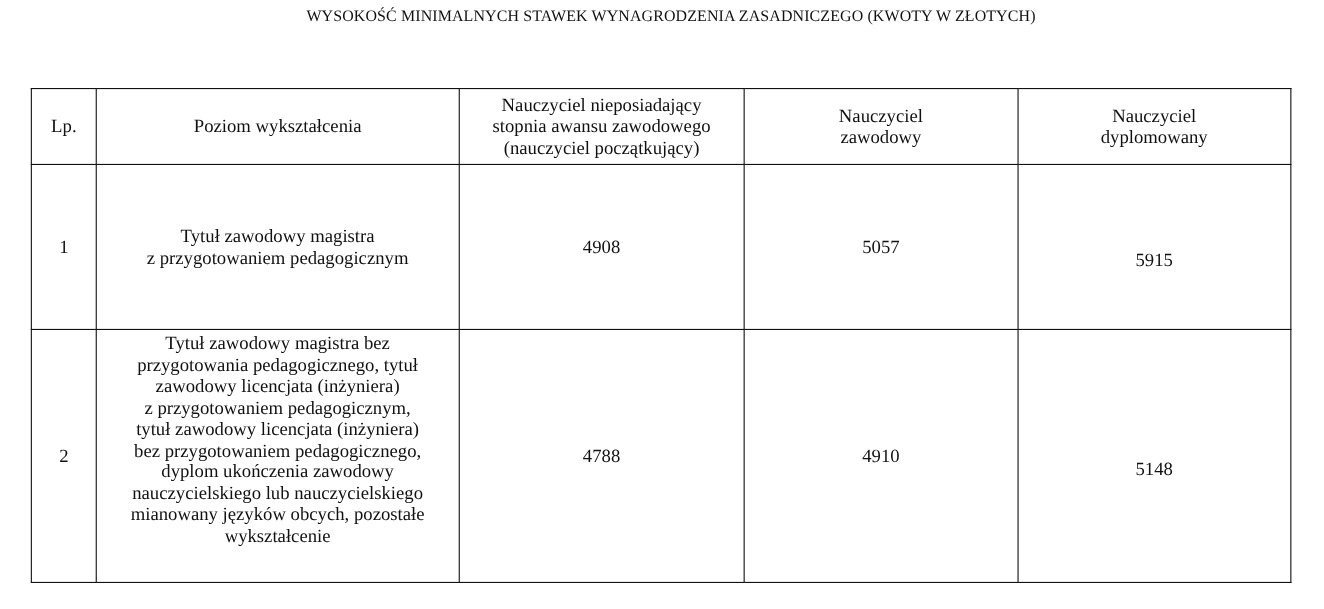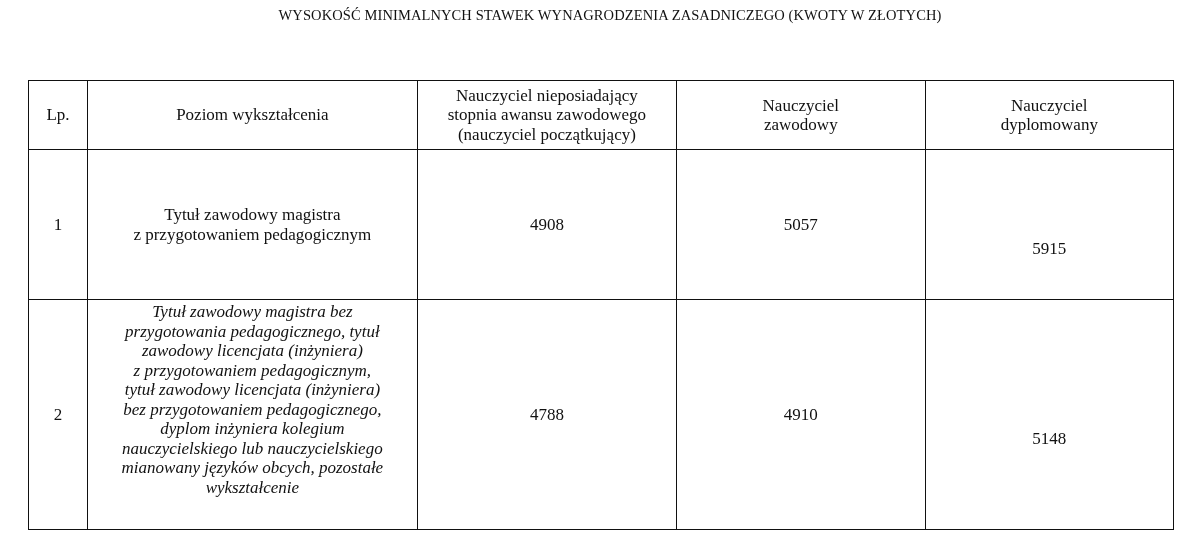--- a/index.html
+++ b/index.html
@@ -52,24 +52,23 @@
     td.center { text-align: center; vertical-align: middle; }
     td.level-cell {
       text-align: center;
       vertical-align: middle;
       padding-left: 8px;
       padding-right: 4px;
     }
     td.level-cell.row2-level {
       vertical-align: top;
       padding-top: 2px;
-      font-style: italic;
     }
     .lp-val { position: relative; top: 0px; }
-    .shift-down { position: relative; top: 24px; }
+    .shift-down { position: relative; top: 12px; }
     .multiline span { display: block; }
   </style>
 </head>
 <body>
 
 <div class="doc-title">WYSOKOŚĆ MINIMALNYCH STAWEK WYNAGRODZENIA ZASADNICZEGO (KWOTY W ZŁOTYCH)</div>
 
 <table class="salary-table">
   <colgroup>
     <col class="c-lp">
@@ -110,21 +109,21 @@
 
   <tr class="row2">
     <td class="center"><span class="lp-val">2</span></td>
     <td class="level-cell row2-level multiline">
       <span>Tytuł zawodowy magistra bez</span>
       <span>przygotowania pedagogicznego, tytuł</span>
       <span>zawodowy licencjata (inżyniera)</span>
       <span>z przygotowaniem pedagogicznym,</span>
       <span>tytuł zawodowy licencjata (inżyniera)</span>
       <span>bez przygotowaniem pedagogicznego,</span>
-      <span>dyplom inżyniera kolegium</span>
+      <span>dyplom ukończenia zawodowy</span>
       <span>nauczycielskiego lub nauczycielskiego</span>
       <span>mianowany języków obcych, pozostałe</span>
       <span>wykształcenie</span>
     </td>
     <td class="center">4788</td>
     <td class="center">4910</td>
     <td class="center"><span class="shift-down">5148</span></td>
   </tr>
 </tbody>
   </table>

